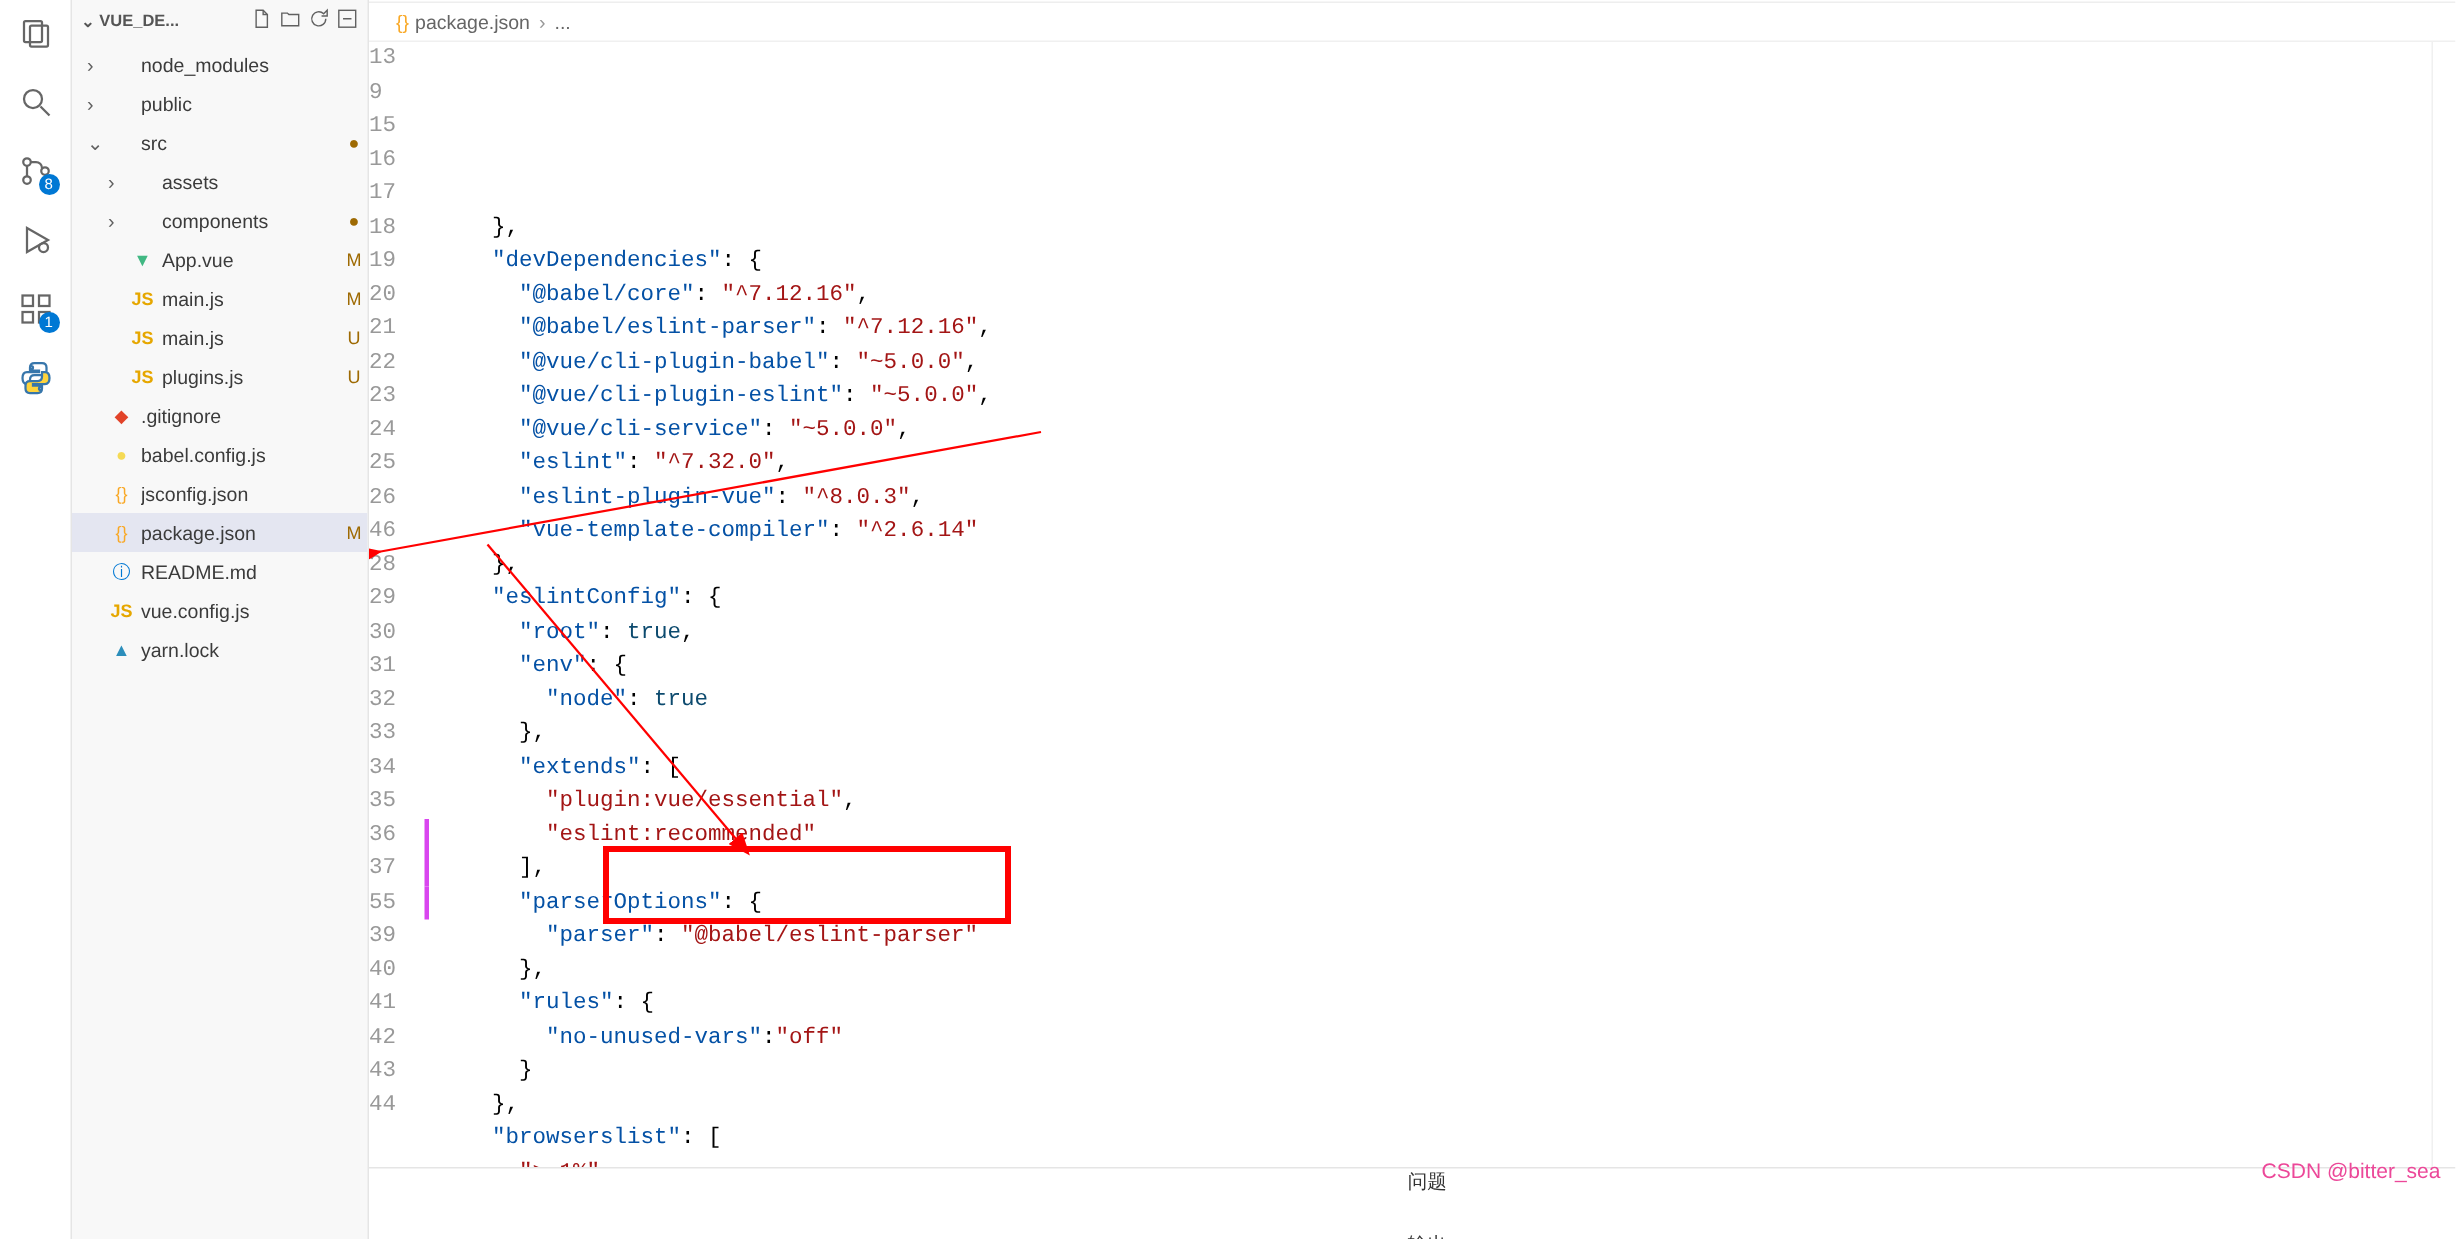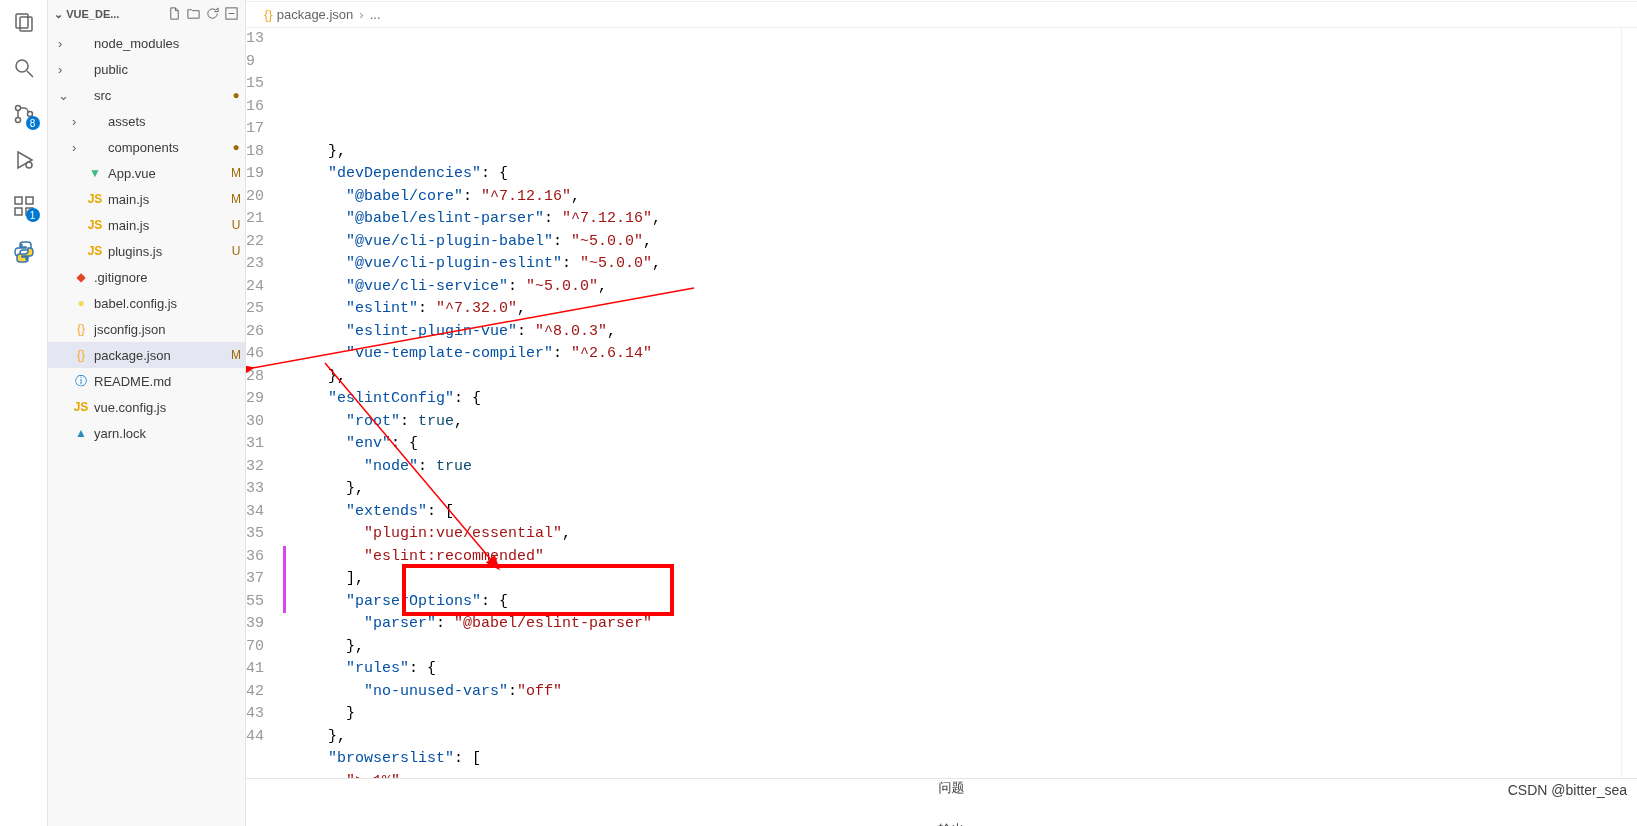--- a/index.html
+++ b/index.html
@@ -43,21 +43,21 @@
 .code .line { height: 22.5px; padding-left: 6px; }
 .tok-key { color: #0451a5; }
 .tok-str { color: #a31515; }
 .tok-bool { color: #0c4a6e; }
 .tok-punc { color: #000; }
 .highlight-box { position: absolute; border: 4px solid #ff0000; }
 .arrow-svg { position: absolute; pointer-events: none; }
 .minimap { width: 16px; background: #fff; border-left: 1px solid #f0f0f0; }
 .bottom-panel { height: 48px; border-top: 1px solid #e5e5e5; display: flex; align-items: center; padding-left: 20px; gap: 24px; font-size: 13px; color: #333; flex-direction: column; }
 .bottom-panel span { cursor: pointer; }
-.watermark { position: absolute; bottom: 28px; right: 10px; color: #404040; font-size: 14px; }
+.watermark { position: absolute; bottom: 38px; right: 10px; color: #ec4899; font-size: 14px; }
 </style>
 </head>
 <body>
 
 <div class="app">
 
   <div class="activity-bar">
     <div class="activity-icon">
       <svg viewBox="0 0 24 24">
           <rect x="4" y="4" width="12" height="14" rx="1"></rect>
@@ -277,21 +277,21 @@
           <div class="ln">30</div>
           <div class="ln">31</div>
           <div class="ln">32</div>
           <div class="ln">33</div>
           <div class="ln">34</div>
           <div class="ln">35</div>
           <div class="ln modified">36</div>
           <div class="ln modified">37</div>
           <div class="ln modified">55</div>
           <div class="ln">39</div>
-          <div class="ln">70</div>
+          <div class="ln">40</div>
           <div class="ln">41</div>
           <div class="ln">42</div>
           <div class="ln">43</div>
           <div class="ln">44</div>
         </div>
       <div class="code" id="code">
         
         
         
       <div class="line"><span class="tok-punc">  },</span></div><div class="line"><span class="tok-punc">  </span><span class="tok-key">"devDependencies"</span><span class="tok-punc">: {</span></div><div class="line"><span class="tok-punc">    </span><span class="tok-key">"@babel/core"</span><span class="tok-punc">: </span><span class="tok-str">"^7.12.16"</span><span class="tok-punc">,</span></div><div class="line"><span class="tok-punc">    </span><span class="tok-key">"@babel/eslint-parser"</span><span class="tok-punc">: </span><span class="tok-str">"^7.12.16"</span><span class="tok-punc">,</span></div><div class="line"><span class="tok-punc">    </span><span class="tok-key">"@vue/cli-plugin-babel"</span><span class="tok-punc">: </span><span class="tok-str">"~5.0.0"</span><span class="tok-punc">,</span></div><div class="line"><span class="tok-punc">    </span><span class="tok-key">"@vue/cli-plugin-eslint"</span><span class="tok-punc">: </span><span class="tok-str">"~5.0.0"</span><span class="tok-punc">,</span></div><div class="line"><span class="tok-punc">    </span><span class="tok-key">"@vue/cli-service"</span><span class="tok-punc">: </span><span class="tok-str">"~5.0.0"</span><span class="tok-punc">,</span></div><div class="line"><span class="tok-punc">    </span><span class="tok-key">"eslint"</span><span class="tok-punc">: </span><span class="tok-str">"^7.32.0"</span><span class="tok-punc">,</span></div><div class="line"><span class="tok-punc">    </span><span class="tok-key">"eslint-plugin-vue"</span><span class="tok-punc">: </span><span class="tok-str">"^8.0.3"</span><span class="tok-punc">,</span></div><div class="line"><span class="tok-punc">    </span><span class="tok-key">"vue-template-compiler"</span><span class="tok-punc">: </span><span class="tok-str">"^2.6.14"</span></div><div class="line"><span class="tok-punc">  },</span></div><div class="line"><span class="tok-punc">  </span><span class="tok-key">"eslintConfig"</span><span class="tok-punc">: {</span></div><div class="line"><span class="tok-punc">    </span><span class="tok-key">"root"</span><span class="tok-punc">: </span><span class="tok-bool">true</span><span class="tok-punc">,</span></div><div class="line"><span class="tok-punc">    </span><span class="tok-key">"env"</span><span class="tok-punc">: {</span></div><div class="line"><span class="tok-punc">      </span><span class="tok-key">"node"</span><span class="tok-punc">: </span><span class="tok-bool">true</span></div><div class="line"><span class="tok-punc">    },</span></div><div class="line"><span class="tok-punc">    </span><span class="tok-key">"extends"</span><span class="tok-punc">: [</span></div><div class="line"><span class="tok-punc">      </span><span class="tok-str">"plugin:vue/essential"</span><span class="tok-punc">,</span></div><div class="line"><span class="tok-punc">      </span><span class="tok-str">"eslint:recommended"</span></div><div class="line"><span class="tok-punc">    ],</span></div><div class="line"><span class="tok-punc">    </span><span class="tok-key">"parserOptions"</span><span class="tok-punc">: {</span></div><div class="line"><span class="tok-punc">      </span><span class="tok-key">"parser"</span><span class="tok-punc">: </span><span class="tok-str">"@babel/eslint-parser"</span></div><div class="line"><span class="tok-punc">    },</span></div><div class="line"><span class="tok-punc">    </span><span class="tok-key">"rules"</span><span class="tok-punc">: {</span></div><div class="line"><span class="tok-punc">      </span><span class="tok-key">"no-unused-vars"</span><span class="tok-punc">:</span><span class="tok-str">"off"</span></div><div class="line"><span class="tok-punc">    }</span></div><div class="line"><span class="tok-punc">  },</span></div><div class="line"><span class="tok-punc">  </span><span class="tok-key">"browserslist"</span><span class="tok-punc">: [</span></div><div class="line"><span class="tok-punc">    </span><span class="tok-str">"&gt; 1%"</span><span class="tok-punc">,</span></div><div class="highlight-box" style="left:98px; top:536px; width:272px; height:52px;"></div><svg class="arrow-svg" style="left:-60px; top:255px; width:460px; height:90px;">

